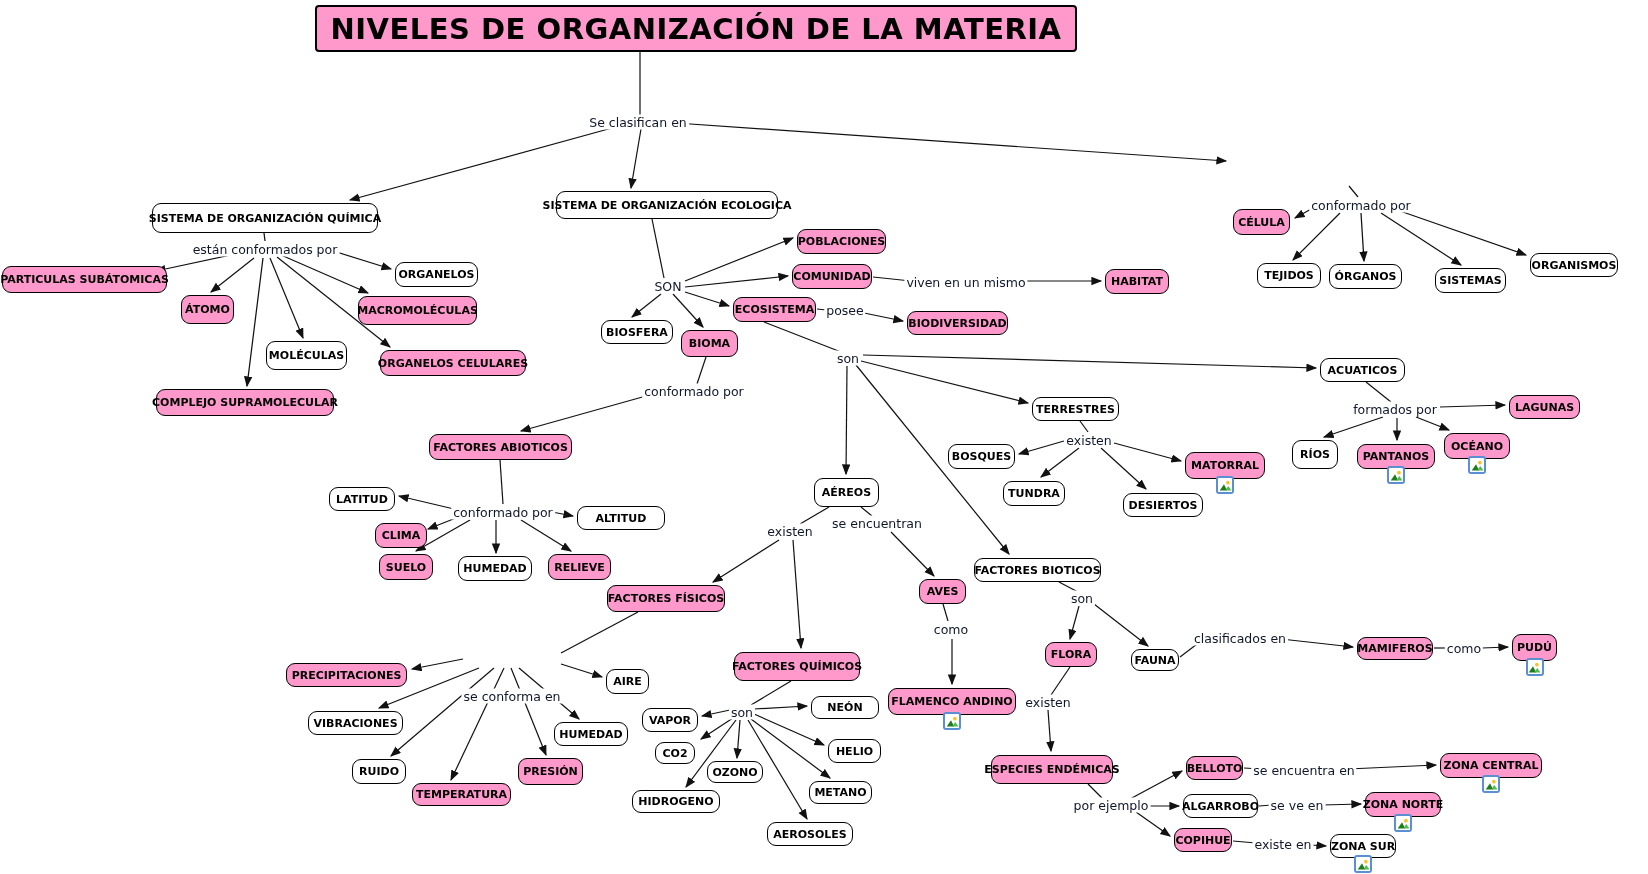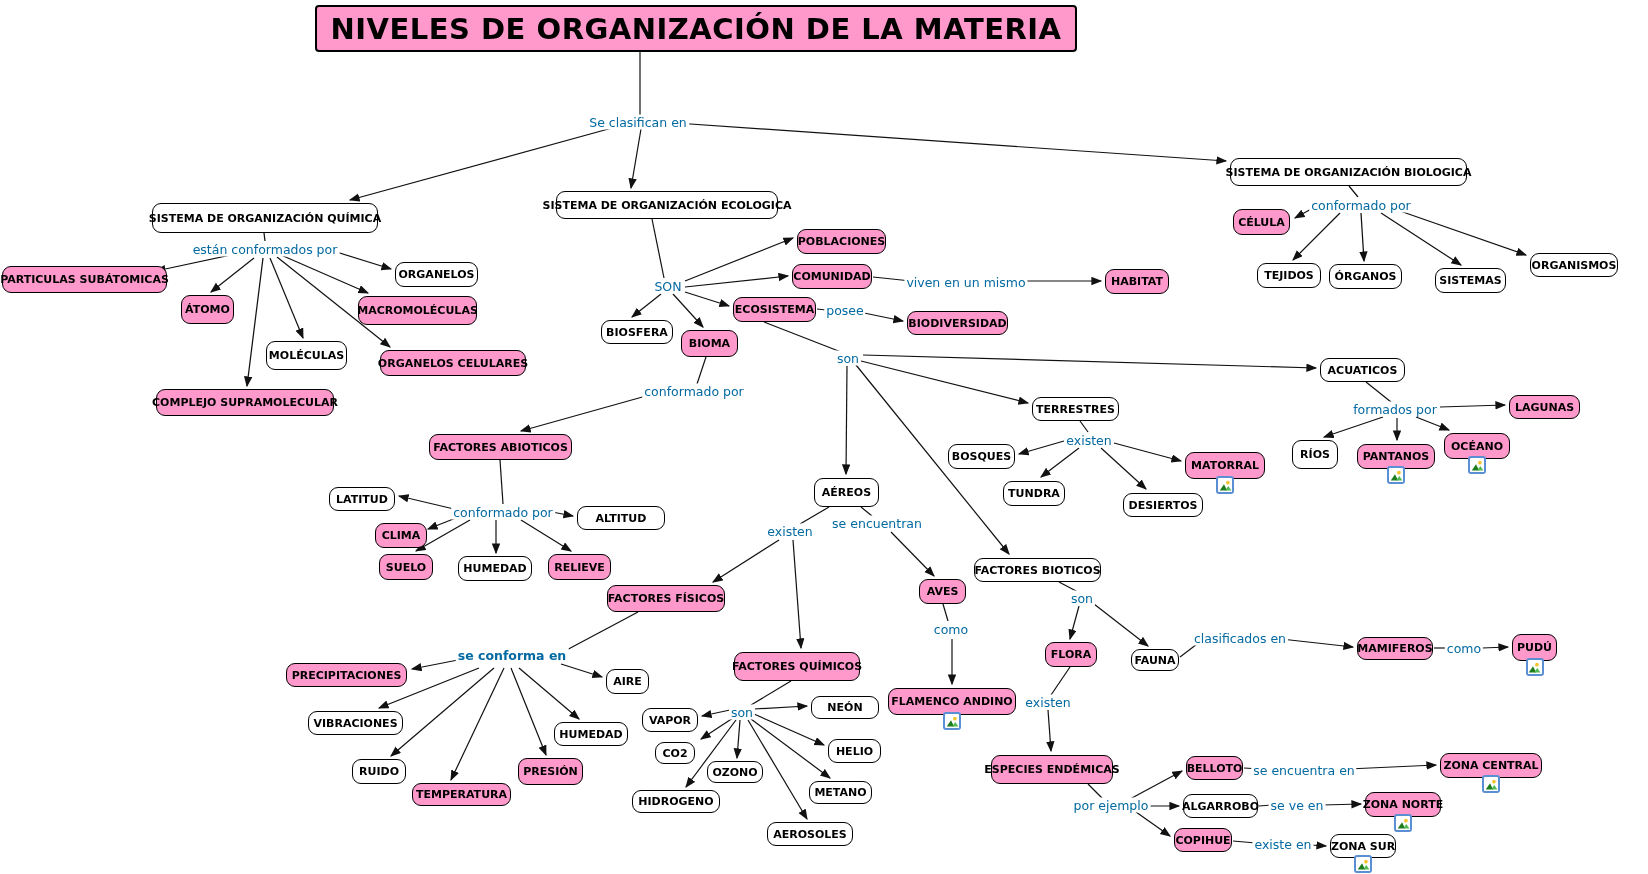--- a/index.html
+++ b/index.html
@@ -13,21 +13,21 @@
     border:1.5px solid #000000; border-radius:9px; background:#ffffff;
     font-weight:bold; font-size:11px; color:#000000; white-space:nowrap;
     box-sizing:border-box; padding:0 3px;
   }
   .node.pink { background:#FF99CC; }
   .node.title-node {
     font-size:29px; border-radius:4px; border-width:2.5px; letter-spacing:0.5px; z-index:3;
   }
   .link-label {
     position:absolute; z-index:1; transform:translate(-50%,-50%);
-    font-size:12.5px; color:#0369a1; background:#ffffff; padding:0 2px; white-space:nowrap;
+    font-size:12.5px; color:#0f172a; background:#ffffff; padding:0 2px; white-space:nowrap;
   }
   .res-icon {
     position:absolute; z-index:4; width:14px; height:14px; background:#ffffff;
     border:2px solid #5B8FD4; border-radius:3px; display:flex; align-items:center; justify-content:center;
   }
   .res-icon svg { width:13px; height:13px; display:block; }
 </style>
 </head>
 <body>
 
@@ -259,40 +259,39 @@
     </div>
     <div class="node white" style="left: 1330px; top: 834px; width: 66px; height: 24px;">ZONA SUR</div>
     <div class="res-icon" style="left: 1354px; top: 855px;">
       <svg viewBox="0 0 14 14">
         <rect x="0" y="0" width="14" height="14" fill="#ffffff"></rect>
         <circle cx="9.6" cy="4" r="2" fill="#F4C430"></circle>
         <path d="M0.8 12.5 L5.4 5.6 L8.8 12.5 Z" fill="#1E7B1E"></path>
         <path d="M6.6 12.5 L10 7.6 L13.4 12.5 Z" fill="#53B953"></path>
       </svg>
     </div>
-    <div class="node white" style="left: 1230px; top: 158px; width: 237px; height: 28px;">SISTEMA DE ORGANIZACIÓN BIOLOGICA</div>
     <div class="node pink" style="left: 1233px; top: 209px; width: 57px; height: 26px;">CÉLULA</div>
     <div class="node white" style="left: 1257px; top: 263px; width: 64px; height: 25px;">TEJIDOS</div>
     <div class="node white" style="left: 1329px; top: 264px; width: 73px; height: 25px;">ÓRGANOS</div>
     <div class="node white" style="left: 1435px; top: 268px; width: 71px; height: 25px;">SISTEMAS</div>
     <div class="node white" style="left: 1530px; top: 253px; width: 88px; height: 24px;">ORGANISMOS</div>
     <div class="link-label" style="left: 638px; top: 122px;">Se clasifican en</div>
     <div class="link-label" style="left: 265px; top: 249px;">están conformados por</div>
     <div class="link-label" style="left: 668px; top: 286px;">SON</div>
     <div class="link-label" style="left: 966px; top: 282px;">viven en un mismo</div>
     <div class="link-label" style="left: 845px; top: 310px;">posee</div>
     <div class="link-label" style="left: 848px; top: 358px;">son</div>
     <div class="link-label" style="left: 1089px; top: 440px;">existen</div>
     <div class="link-label" style="left: 1395px; top: 409px;">formados por</div>
     <div class="link-label" style="left: 694px; top: 391px;">conformado por</div>
     <div class="link-label" style="left: 503px; top: 512px;">conformado por</div>
     <div class="link-label" style="left: 790px; top: 531px;">existen</div>
     <div class="link-label" style="left: 877px; top: 523px;">se encuentran</div>
     <div class="link-label" style="left: 951px; top: 629px;">como</div>
-    <div class="link-label" style="left: 512px; top: 655px; font-weight: bold;">se conforma en</div>
+    <div class="link-label" style="left: 512px; top: 696px;">se conforma en</div>
     <div class="link-label" style="left: 742px; top: 712px;">son</div>
     <div class="link-label" style="left: 1082px; top: 598px;">son</div>
     <div class="link-label" style="left: 1240px; top: 638px;">clasificados en</div>
     <div class="link-label" style="left: 1464px; top: 648px;">como</div>
     <div class="link-label" style="left: 1048px; top: 702px;">existen</div>
     <div class="link-label" style="left: 1111px; top: 805px;">por ejemplo</div>
     <div class="link-label" style="left: 1304px; top: 770px;">se encuentra en</div>
     <div class="link-label" style="left: 1297px; top: 805px;">se ve en</div>
     <div class="link-label" style="left: 1283px; top: 844px;">existe en</div>
     <div class="link-label" style="left: 1361px; top: 205px;">conformado por</div>

